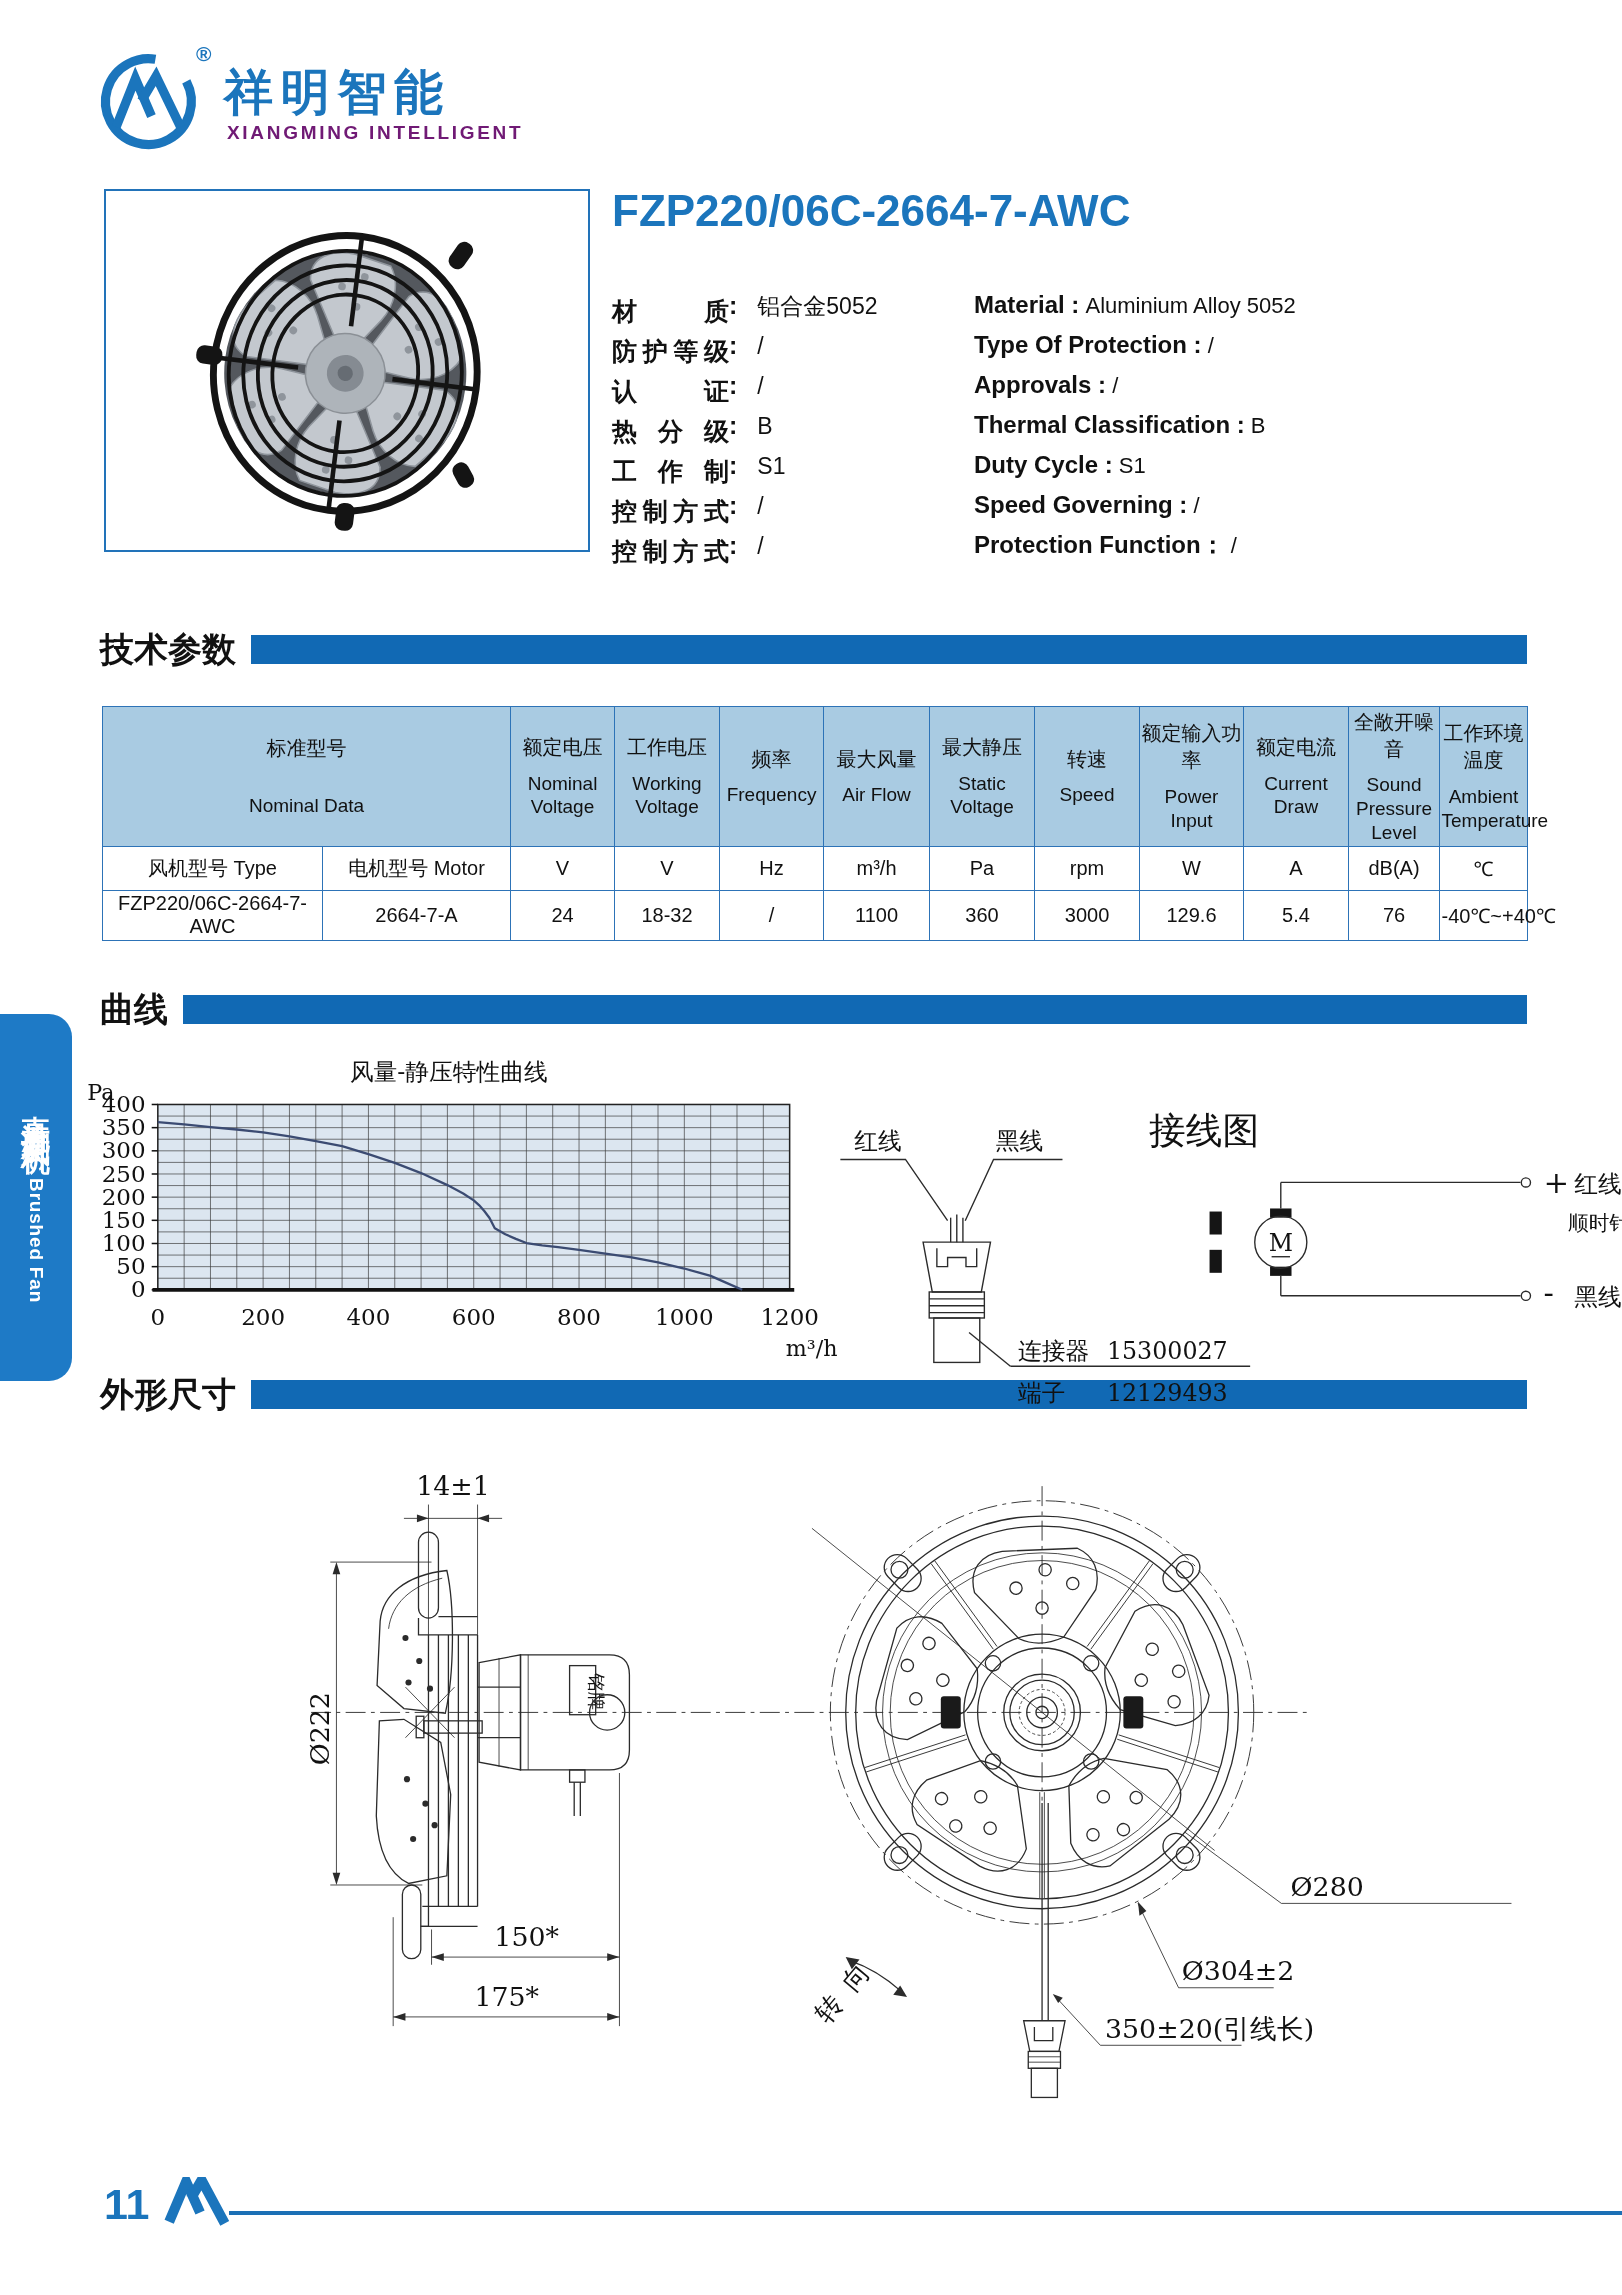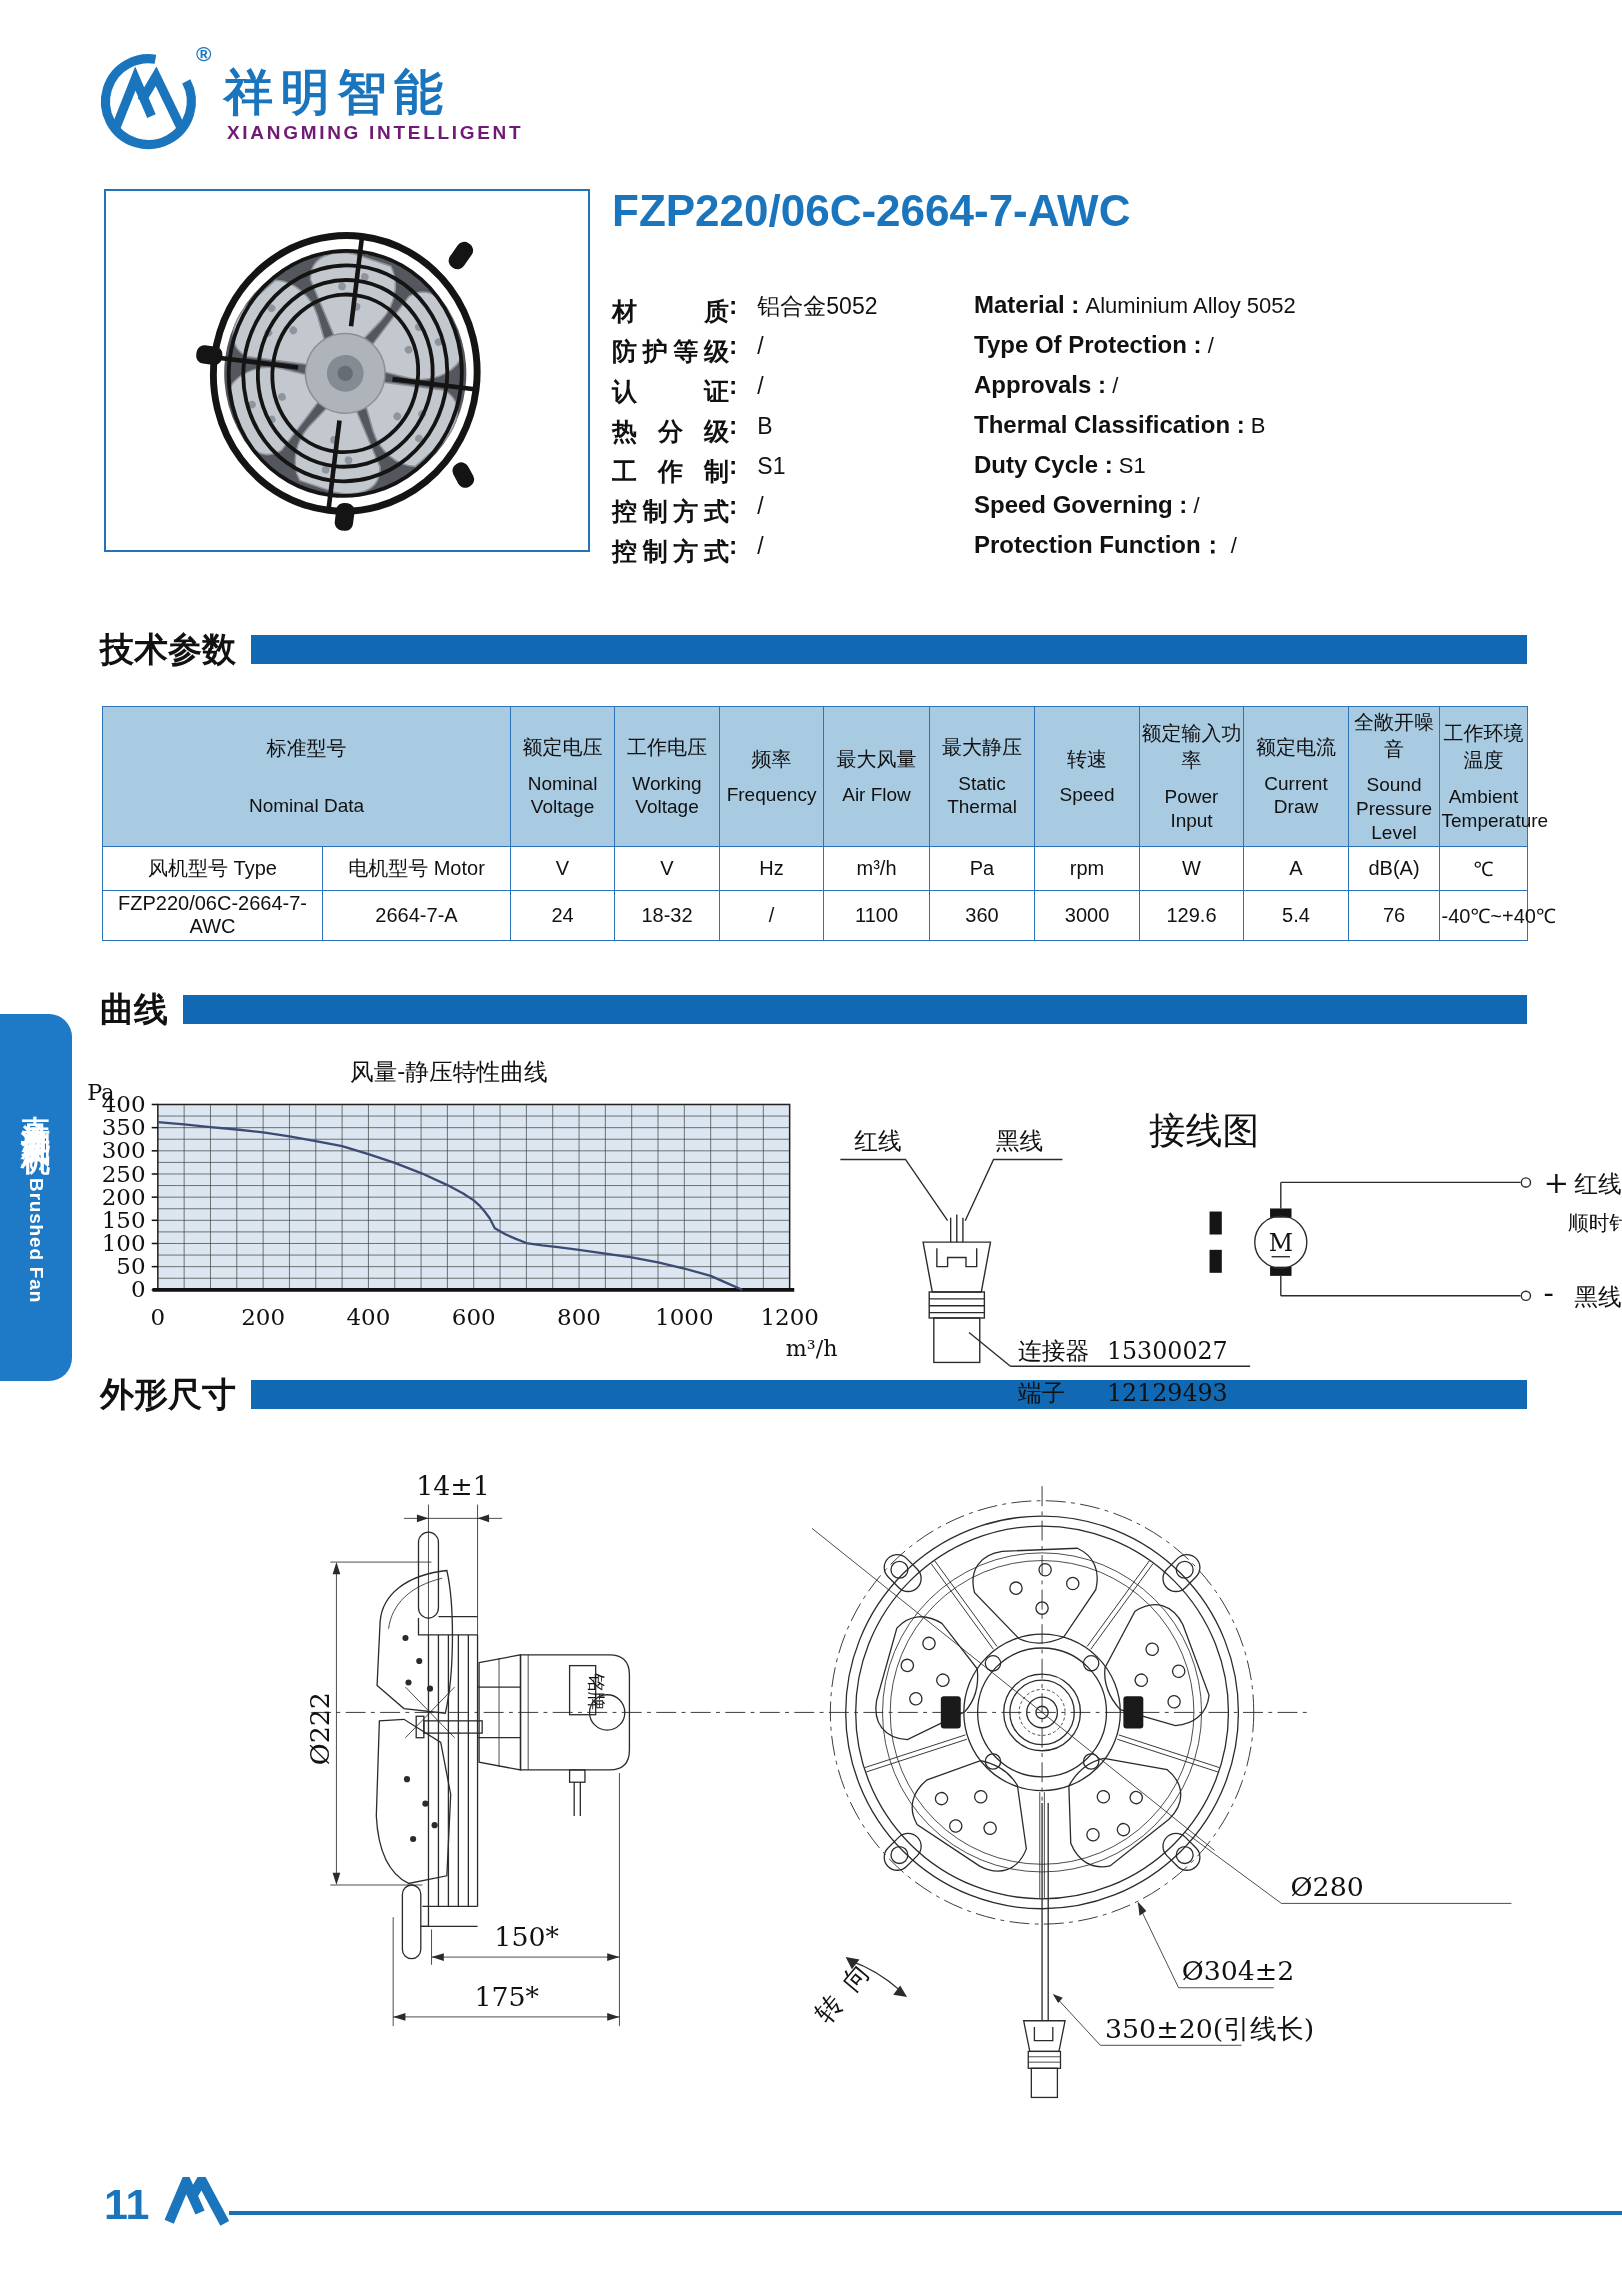--- a/index.html
+++ b/index.html
@@ -273,21 +273,21 @@
           </th>
         <th>
             <div class="hcell">
               <div class="cn">最大风量</div>
               <div class="en">Air Flow</div>
             </div>
           </th>
         <th>
             <div class="hcell">
               <div class="cn">最大静压</div>
-              <div class="en">Static Thermal</div>
+              <div class="en">Static Voltage</div>
             </div>
           </th>
         <th>
             <div class="hcell">
               <div class="cn">转速</div>
               <div class="en">Speed</div>
             </div>
           </th>
         <th>
             <div class="hcell">

